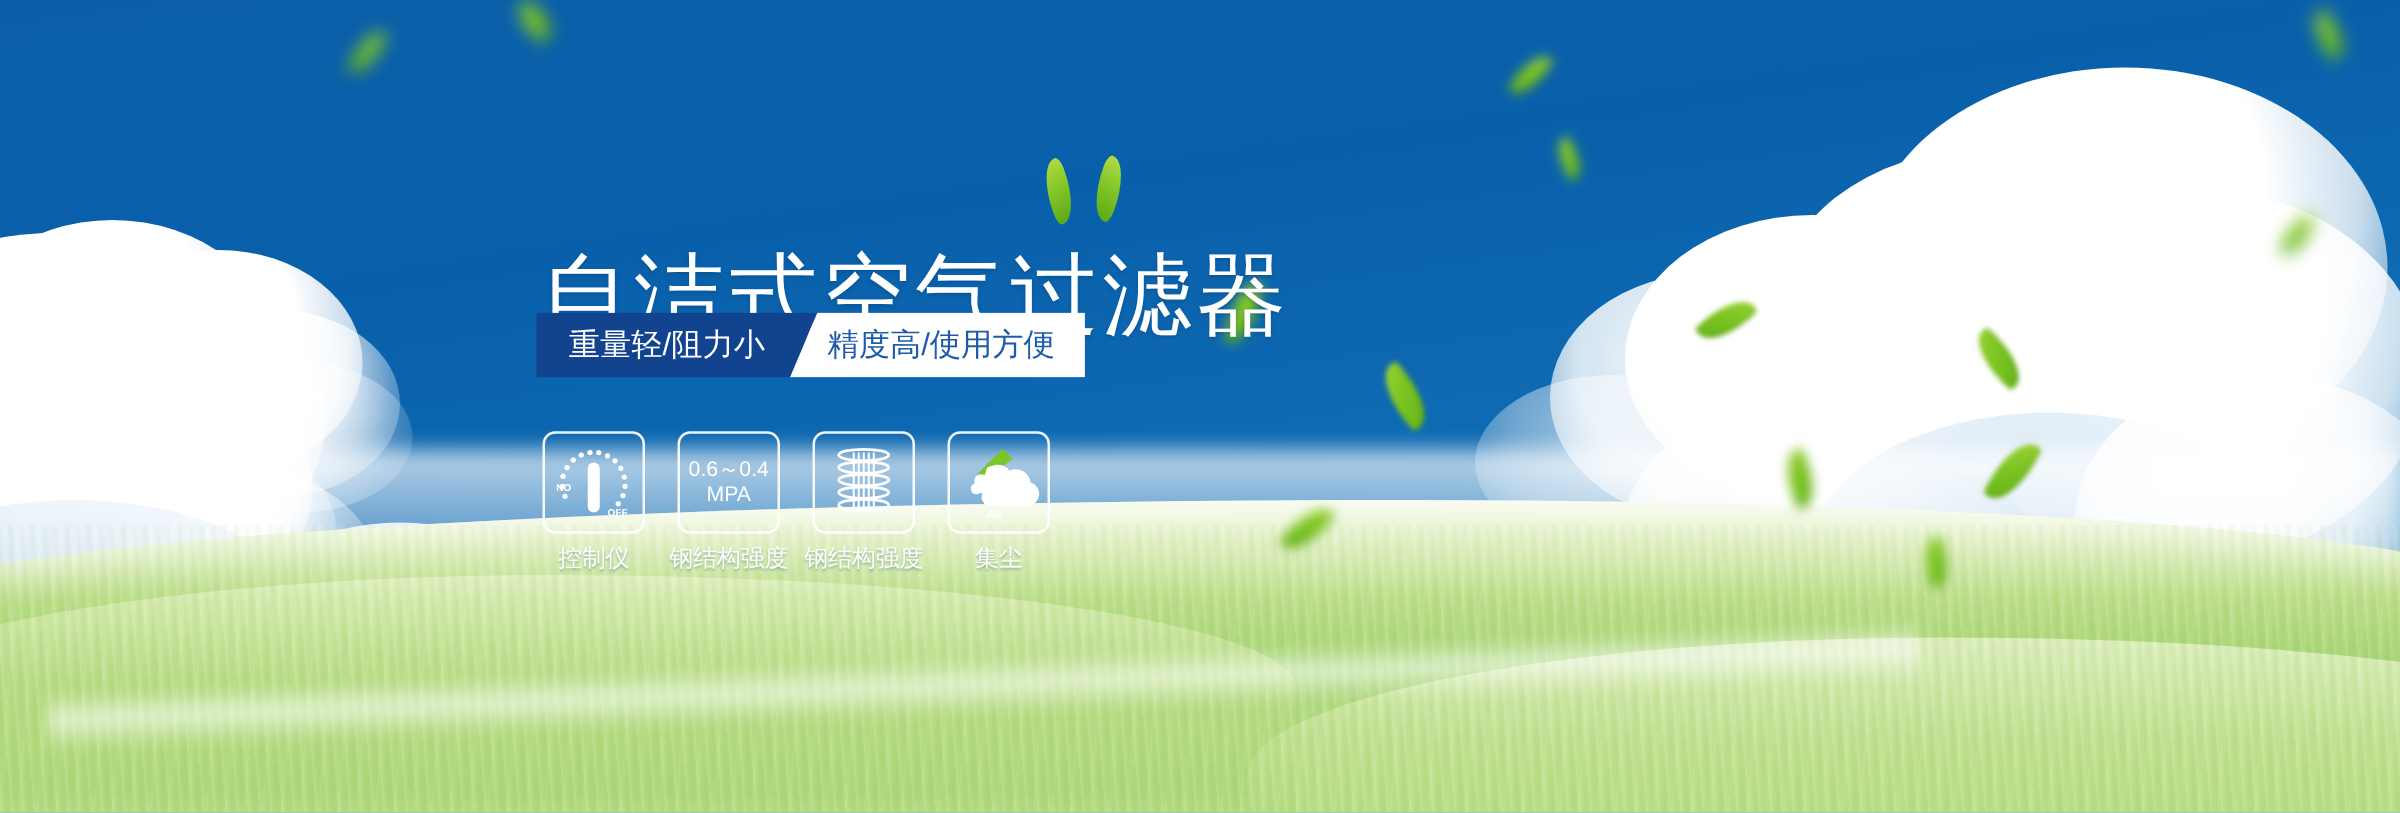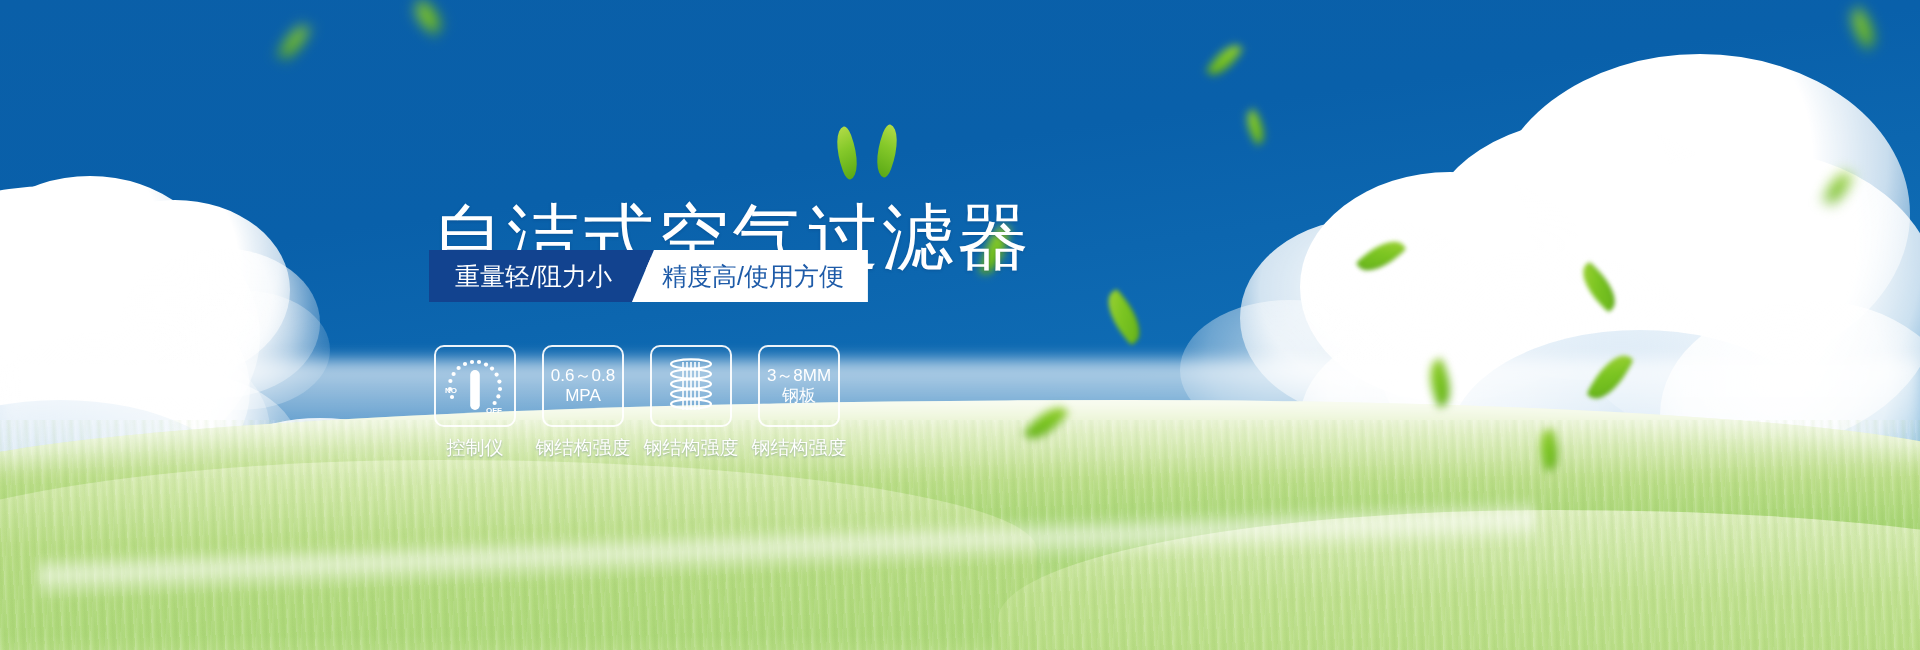--- a/index.html
+++ b/index.html
@@ -342,21 +342,21 @@
             </g>
             <text x="3" y="38" fill="#ffffff" font-family="'Liberation Sans',sans-serif" font-size="8" font-weight="bold">NO</text>
             <text x="44" y="58" fill="#ffffff" font-family="'Liberation Sans',sans-serif" font-size="8" font-weight="bold">OFF</text>
           </svg>
         </div>
         <div class="feature-label">控制仪</div>
       </div>
 
       <div class="feature">
         <div class="feature-box">
-          <div class="feature-text">0.6～0.8
+          <div class="feature-text">0.6～0.4
 MPA</div>
         </div>
         <div class="feature-label">钢结构强度</div>
       </div>
 
       <div class="feature">
         <div class="feature-box">
           <svg class="feature-svg" width="56" height="60" viewBox="0 0 56 60">
             <g stroke="#ffffff" stroke-width="1.6" fill="none">
               <line x1="20" y1="6" x2="20" y2="54"></line>
@@ -370,24 +370,30 @@
               <ellipse cx="28" cy="18" rx="20" ry="4.6"></ellipse>
               <ellipse cx="28" cy="28" rx="20" ry="4.6"></ellipse>
               <ellipse cx="28" cy="38" rx="20" ry="4.6"></ellipse>
               <ellipse cx="28" cy="48" rx="20" ry="4.6"></ellipse>
             </g>
           </svg>
         </div>
         <div class="feature-label">钢结构强度</div>
       </div>
 
+
       <div class="feature">
         <div class="feature-box">
-          <div class="feature-text">3～8MM
-钢板</div>
+          <svg class="feature-svg" width="66" height="62" viewBox="0 0 66 62">
+            <path d="M16 24 L36 4 L44 12 L22 30 Z" fill="#7cc522" opacity="0.95"></path>
+            <path d="M20 40 a7 7 0 0 1 1.5 -13.5 a11 11 0 0 1 20 -5 a12 12 0 0 1 17 9.5 a9.5 9.5 0 0 1 -2 18.6 L24 49.6 A7 7 0 0 1 20 40 Z" fill="#ffffff"></path>
+            <circle cx="19" cy="30" r="5.6" fill="#ffffff"></circle>
+            <circle cx="27" cy="22" r="4.2" fill="#ffffff"></circle>
+            <circle cx="15" cy="36" r="4.4" fill="#ffffff"></circle>
+            <text x="23" y="60" fill="#ffffff" font-family="'Liberation Sans',sans-serif" font-size="11">Air</text>
+          </svg>
         </div>
-        <div class="feature-label">钢结构强度</div>
-      </div>
-
+        <div class="feature-label">集尘</div>
+      </div>
 
     </div>
   </div>
 </div>
 
 </body></html>

